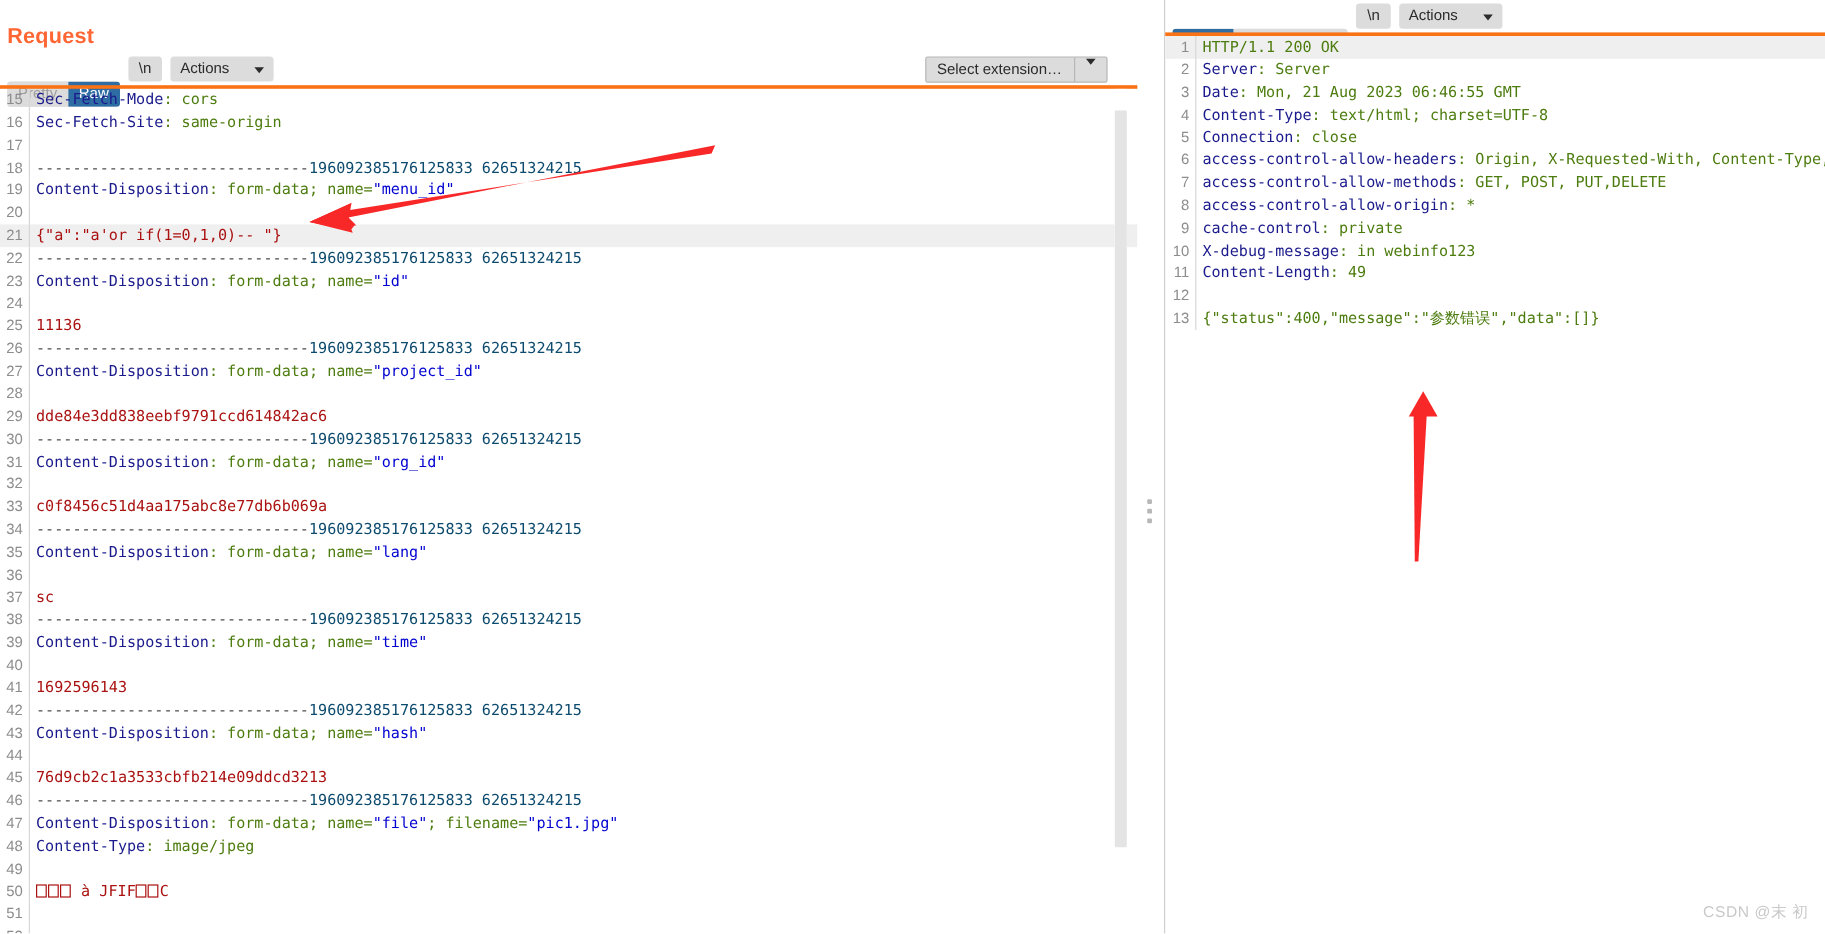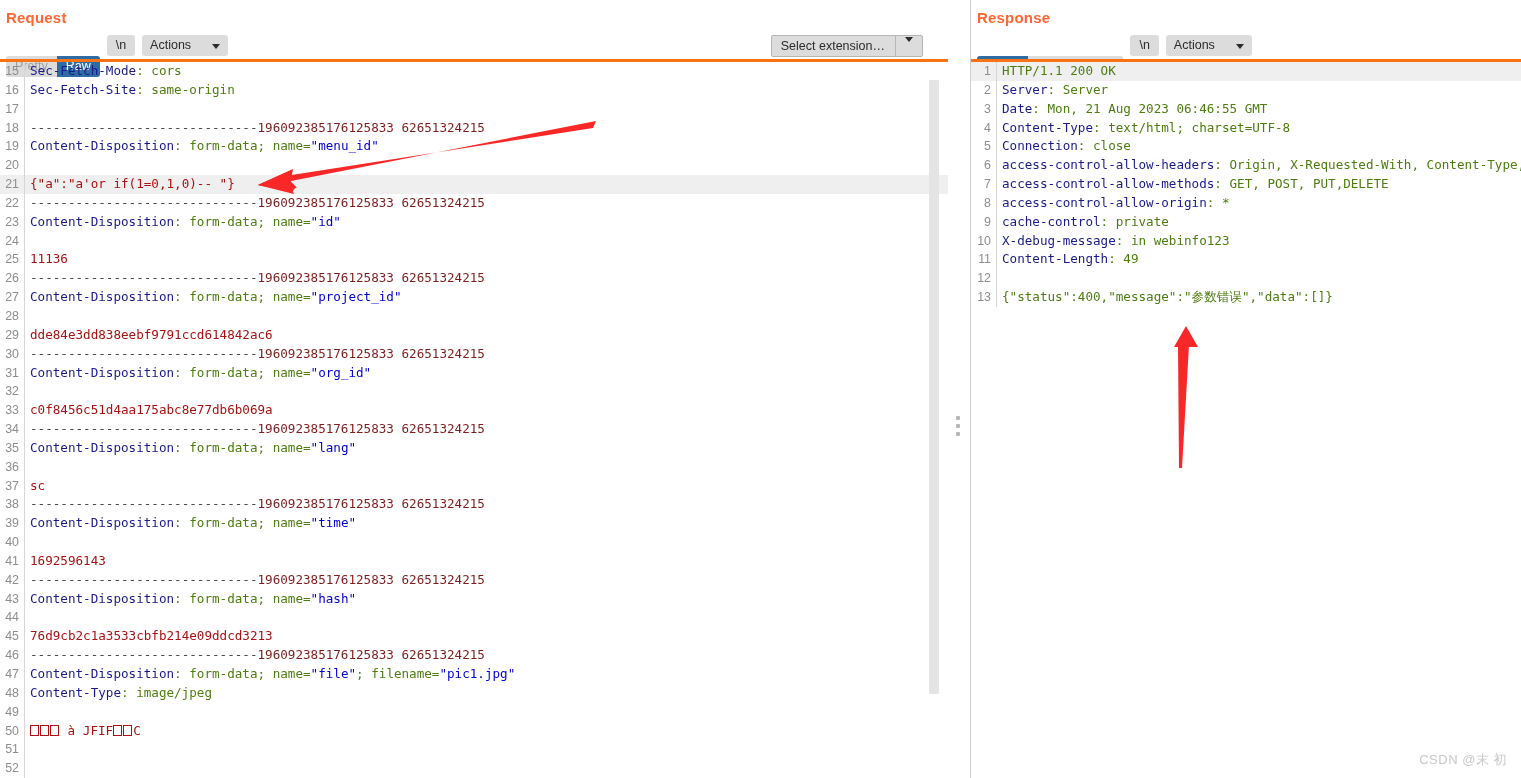--- a/index.html
+++ b/index.html
@@ -40,26 +40,27 @@
     justify-content: space-between;
   }
   .divider-handle i {
     display: block; width: 4px; height: 4px;
     background: #b8b8b8; border-radius: 1px;
   }
   .panel-response { width: 551px; border-left: 1px solid #cfcfcf; }
 
   
   .panel-title {
-    font-size: 15px;
+    font-size: 18px;
     font-weight: bold;
     color: #ff6633;
     padding: 8px 0 4px 6px;
     line-height: 20px;
     letter-spacing: .2px;
+    margin-top: 12px;
   }
   .panel-request .panel-title { padding-left: 6px; }
   .panel-response .panel-title { padding-left: 6px; }
 
   
   .toolbar {
     height: 27px;
     display: flex;
     align-items: center;
     padding: 0 4px 0 6px;
@@ -177,21 +178,21 @@
     padding-left: 5px;
     flex: 1 1 auto;
     overflow: hidden;
   }
   
   .k  { color: #1a1a8c; margin-top: 30px; }           
   .v  { color: #4d7c0f; }           
   .s  { color: #0000d0; }           
   .r  { color: #aa1111; }           
   .d  { color: #4a4a4a; }           
-  .b  { color: #7f1d1d; }           
+  .b  { color: #0c4a6e; }           
   .box {
     display: inline-block;
     width: 9px; height: 11px;
     border: 1px solid #aa1111;
     margin: 0 1px -1px 0;
     vertical-align: baseline;
   }
 
   
   .vscroll {
@@ -263,21 +264,20 @@
 
   <div class="panel-divider">
     <div class="divider-handle">
       <i></i>
         <i></i>
         <i></i>
     </div>
   </div>
 
   <div class="panel panel-response">
-    <div class="panel-title">Response</div>
 
     <div class="toolbar">
       <div class="seg">
         <div class="tab active">Pretty</div>
         <div class="tab">Raw</div>
         <div class="tab">Select</div>
       </div>
       <div class="btn-flat">\n</div>
       <div class="btn-flat btn-actions">
         <span>Actions</span>

